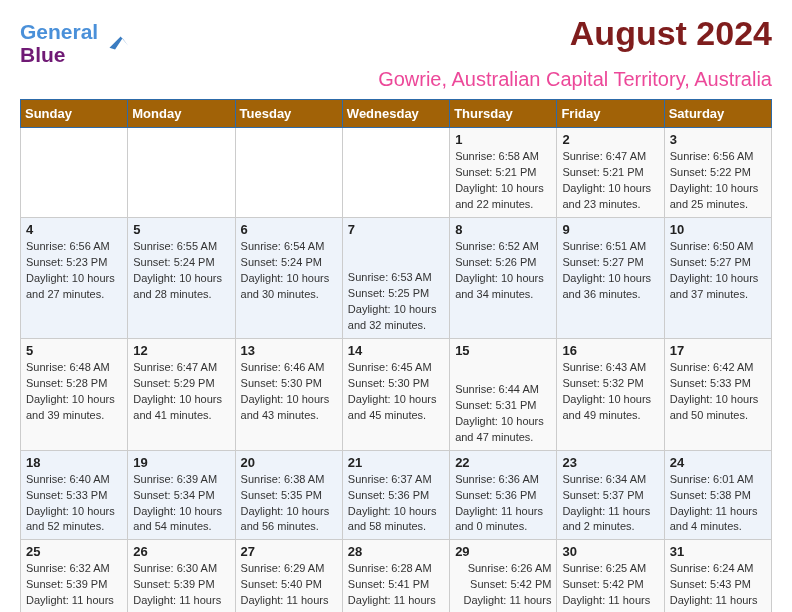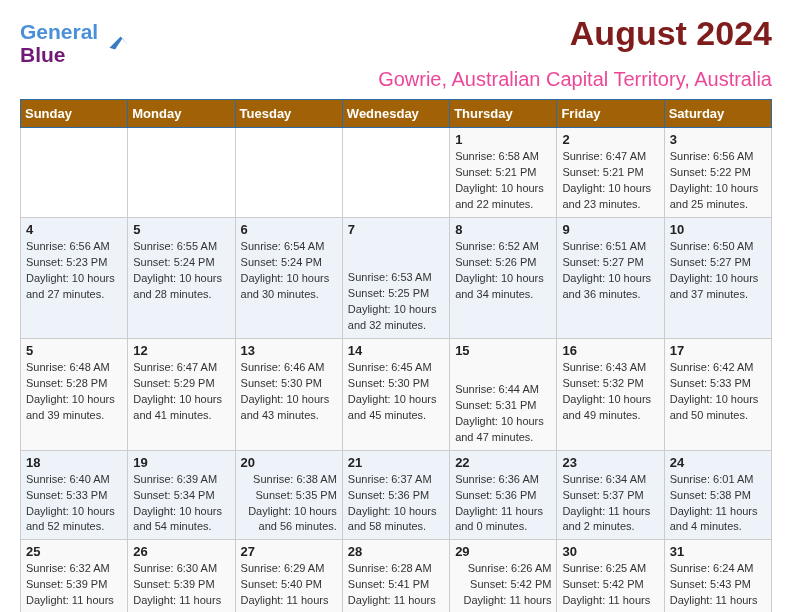--- a/index.html
+++ b/index.html
@@ -267,21 +267,21 @@
         </td>
         <td>
           <div class="day-number">19</div>
           <div class="day-info" style="white-space: pre-line;">Sunrise: 6:39 AM
 Sunset: 5:34 PM
 Daylight: 10 hours
 and 54 minutes.</div>
         </td>
         <td>
           <div class="day-number">20</div>
-          <div class="day-info" style="white-space: pre-line; text-align: right;">Sunrise: 6:38 AM
+          <div class="day-info" style="white-space: pre-line;">Sunrise: 6:38 AM
 Sunset: 5:35 PM
 Daylight: 10 hours
 and 56 minutes.</div>
         </td>
         <td>
           <div class="day-number">21</div>
           <div class="day-info" style="white-space: pre-line;">Sunrise: 6:37 AM
 Sunset: 5:36 PM
 Daylight: 10 hours
 and 58 minutes.</div>

